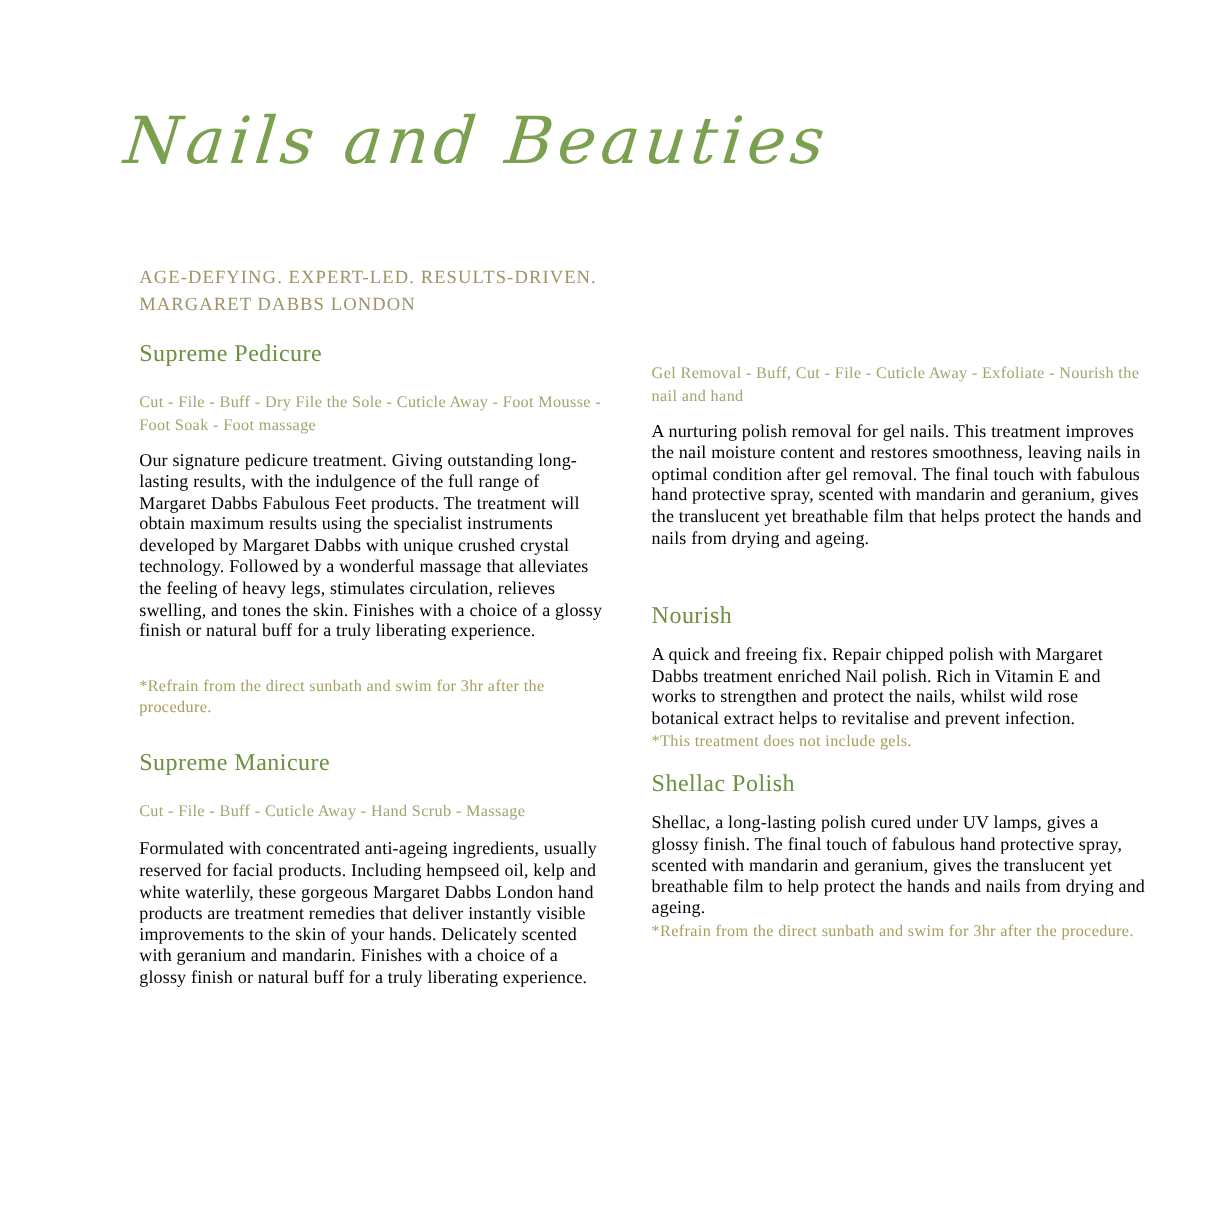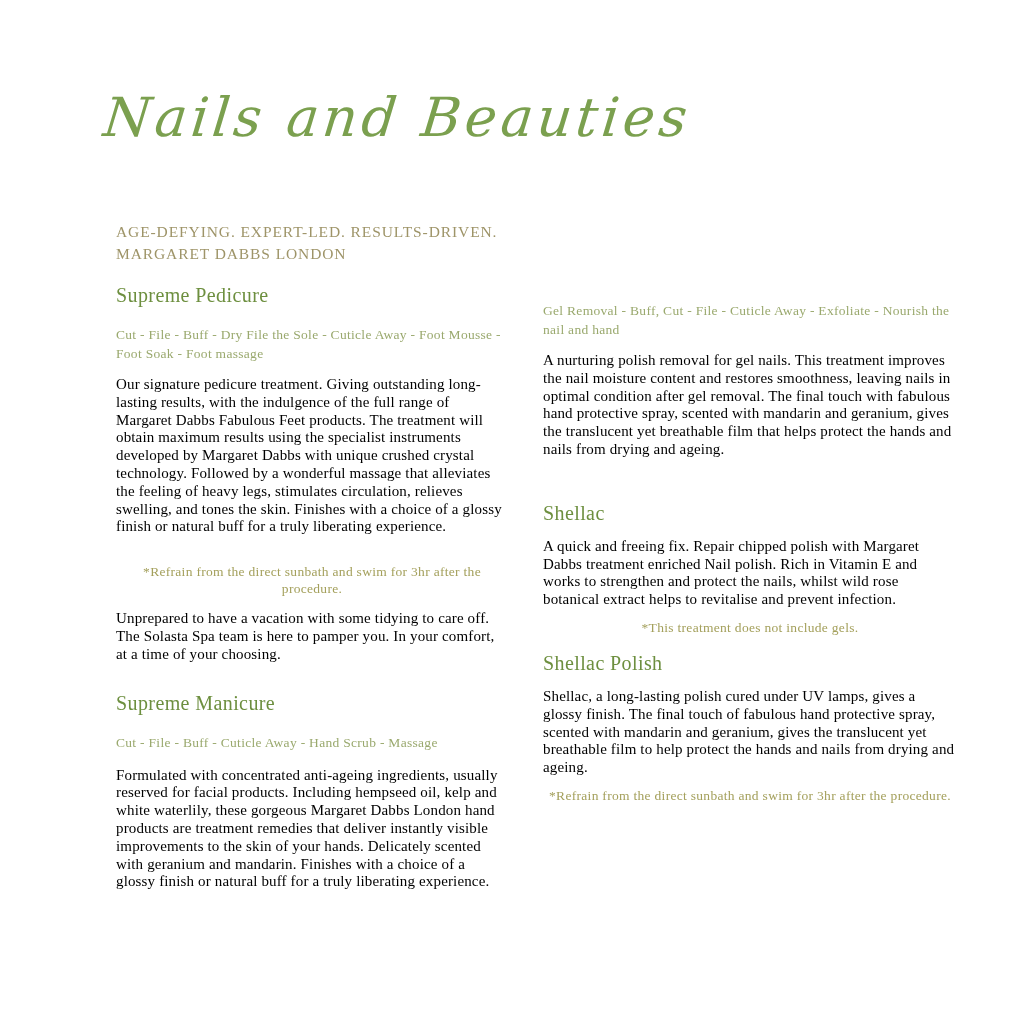--- a/index.html
+++ b/index.html
@@ -53,22 +53,21 @@
     font-size: 13.5px;
     line-height: 19px;
     letter-spacing: 0.3px;
     margin-top: 18px;
   }
   .section-note {
     color: #a4a05c;
     font-size: 13.5px;
     line-height: 17px;
     letter-spacing: 0.3px;
-    margin-top: 10px;
-    text-align: center;
+    margin-top: 0;
   }
   .section-body {
     color: #000000;
     font-size: 15px;
     line-height: 17.8px;
     letter-spacing: 0.15px;
     margin-top: 13px;
   }
   .mt-big { margin-top: 42px !important; }
   .mt-small { margin-top: 15px !important; }
@@ -88,40 +87,39 @@
   <div class="col col-left">
 
     <div class="section">
       <h2 class="section-heading">Supreme Pedicure</h2>
       <div class="section-subtitle">Cut - File - Buff - Dry File the Sole - Cuticle Away - Foot Mousse - Foot Soak - Foot massage</div>
       <div class="section-body">Our signature pedicure treatment. Giving outstanding long-lasting results, with the indulgence of the full range of Margaret Dabbs Fabulous Feet products. The treatment will obtain maximum results using the specialist instruments developed by Margaret Dabbs with unique crushed crystal technology. Followed by a wonderful massage that alleviates the feeling of heavy legs, stimulates circulation, relieves swelling, and tones the skin. Finishes with a choice of a glossy finish or natural buff for a truly liberating experience.</div>
     </div>
 
     <div class="section">
       <div class="section-note">*Refrain from the direct sunbath and swim for 3hr after the procedure.</div>
-      <div class="section-body">Unprepared to have a vacation with some tidying to care off. The Solasta Spa team is here to pamper you. In your comfort, at a time of your choosing.</div>
     </div>
 
     <div class="section">
       <h2 class="section-heading">Supreme Manicure</h2>
       <div class="section-subtitle">Cut - File - Buff - Cuticle Away - Hand Scrub - Massage</div>
       <div class="section-body mt-small">Formulated with concentrated anti-ageing ingredients, usually reserved for facial products. Including hempseed oil, kelp and white waterlily, these gorgeous Margaret Dabbs London hand products are treatment remedies that deliver instantly visible improvements to the skin of your hands. Delicately scented with geranium and mandarin. Finishes with a choice of a glossy finish or natural buff for a truly liberating experience.</div>
     </div>
 
   </div>
 
   <div class="col col-right">
 
     <div class="section">
       <div class="section-subtitle">Gel Removal - Buff, Cut - File - Cuticle Away - Exfoliate - Nourish the nail and hand</div>
       <div class="section-body">A nurturing polish removal for gel nails. This treatment improves the nail moisture content and restores smoothness, leaving nails in optimal condition after gel removal. The final touch with fabulous hand protective spray, scented with mandarin and geranium, gives the translucent yet breathable film that helps protect the hands and nails from drying and ageing.</div>
     </div>
 
     <div class="section mt-big">
-      <h2 class="section-heading">Shellac</h2>
+      <h2 class="section-heading">Nourish</h2>
       <div class="section-body">A quick and freeing fix. Repair chipped polish with Margaret Dabbs treatment enriched Nail polish. Rich in Vitamin E and works to strengthen and protect the nails, whilst wild rose botanical extract helps to revitalise and prevent infection.</div>
       <div class="section-note">*This treatment does not include gels.</div>
     </div>
 
     <div class="section mt-small">
       <h2 class="section-heading">Shellac Polish</h2>
       <div class="section-body">Shellac, a long-lasting polish cured under UV lamps, gives a glossy finish. The final touch of fabulous hand protective spray, scented with mandarin and geranium, gives the translucent yet breathable film to help protect the hands and nails from drying and ageing.</div>
       <div class="section-note">*Refrain from the direct sunbath and swim for 3hr after the procedure.</div>
     </div>
 

